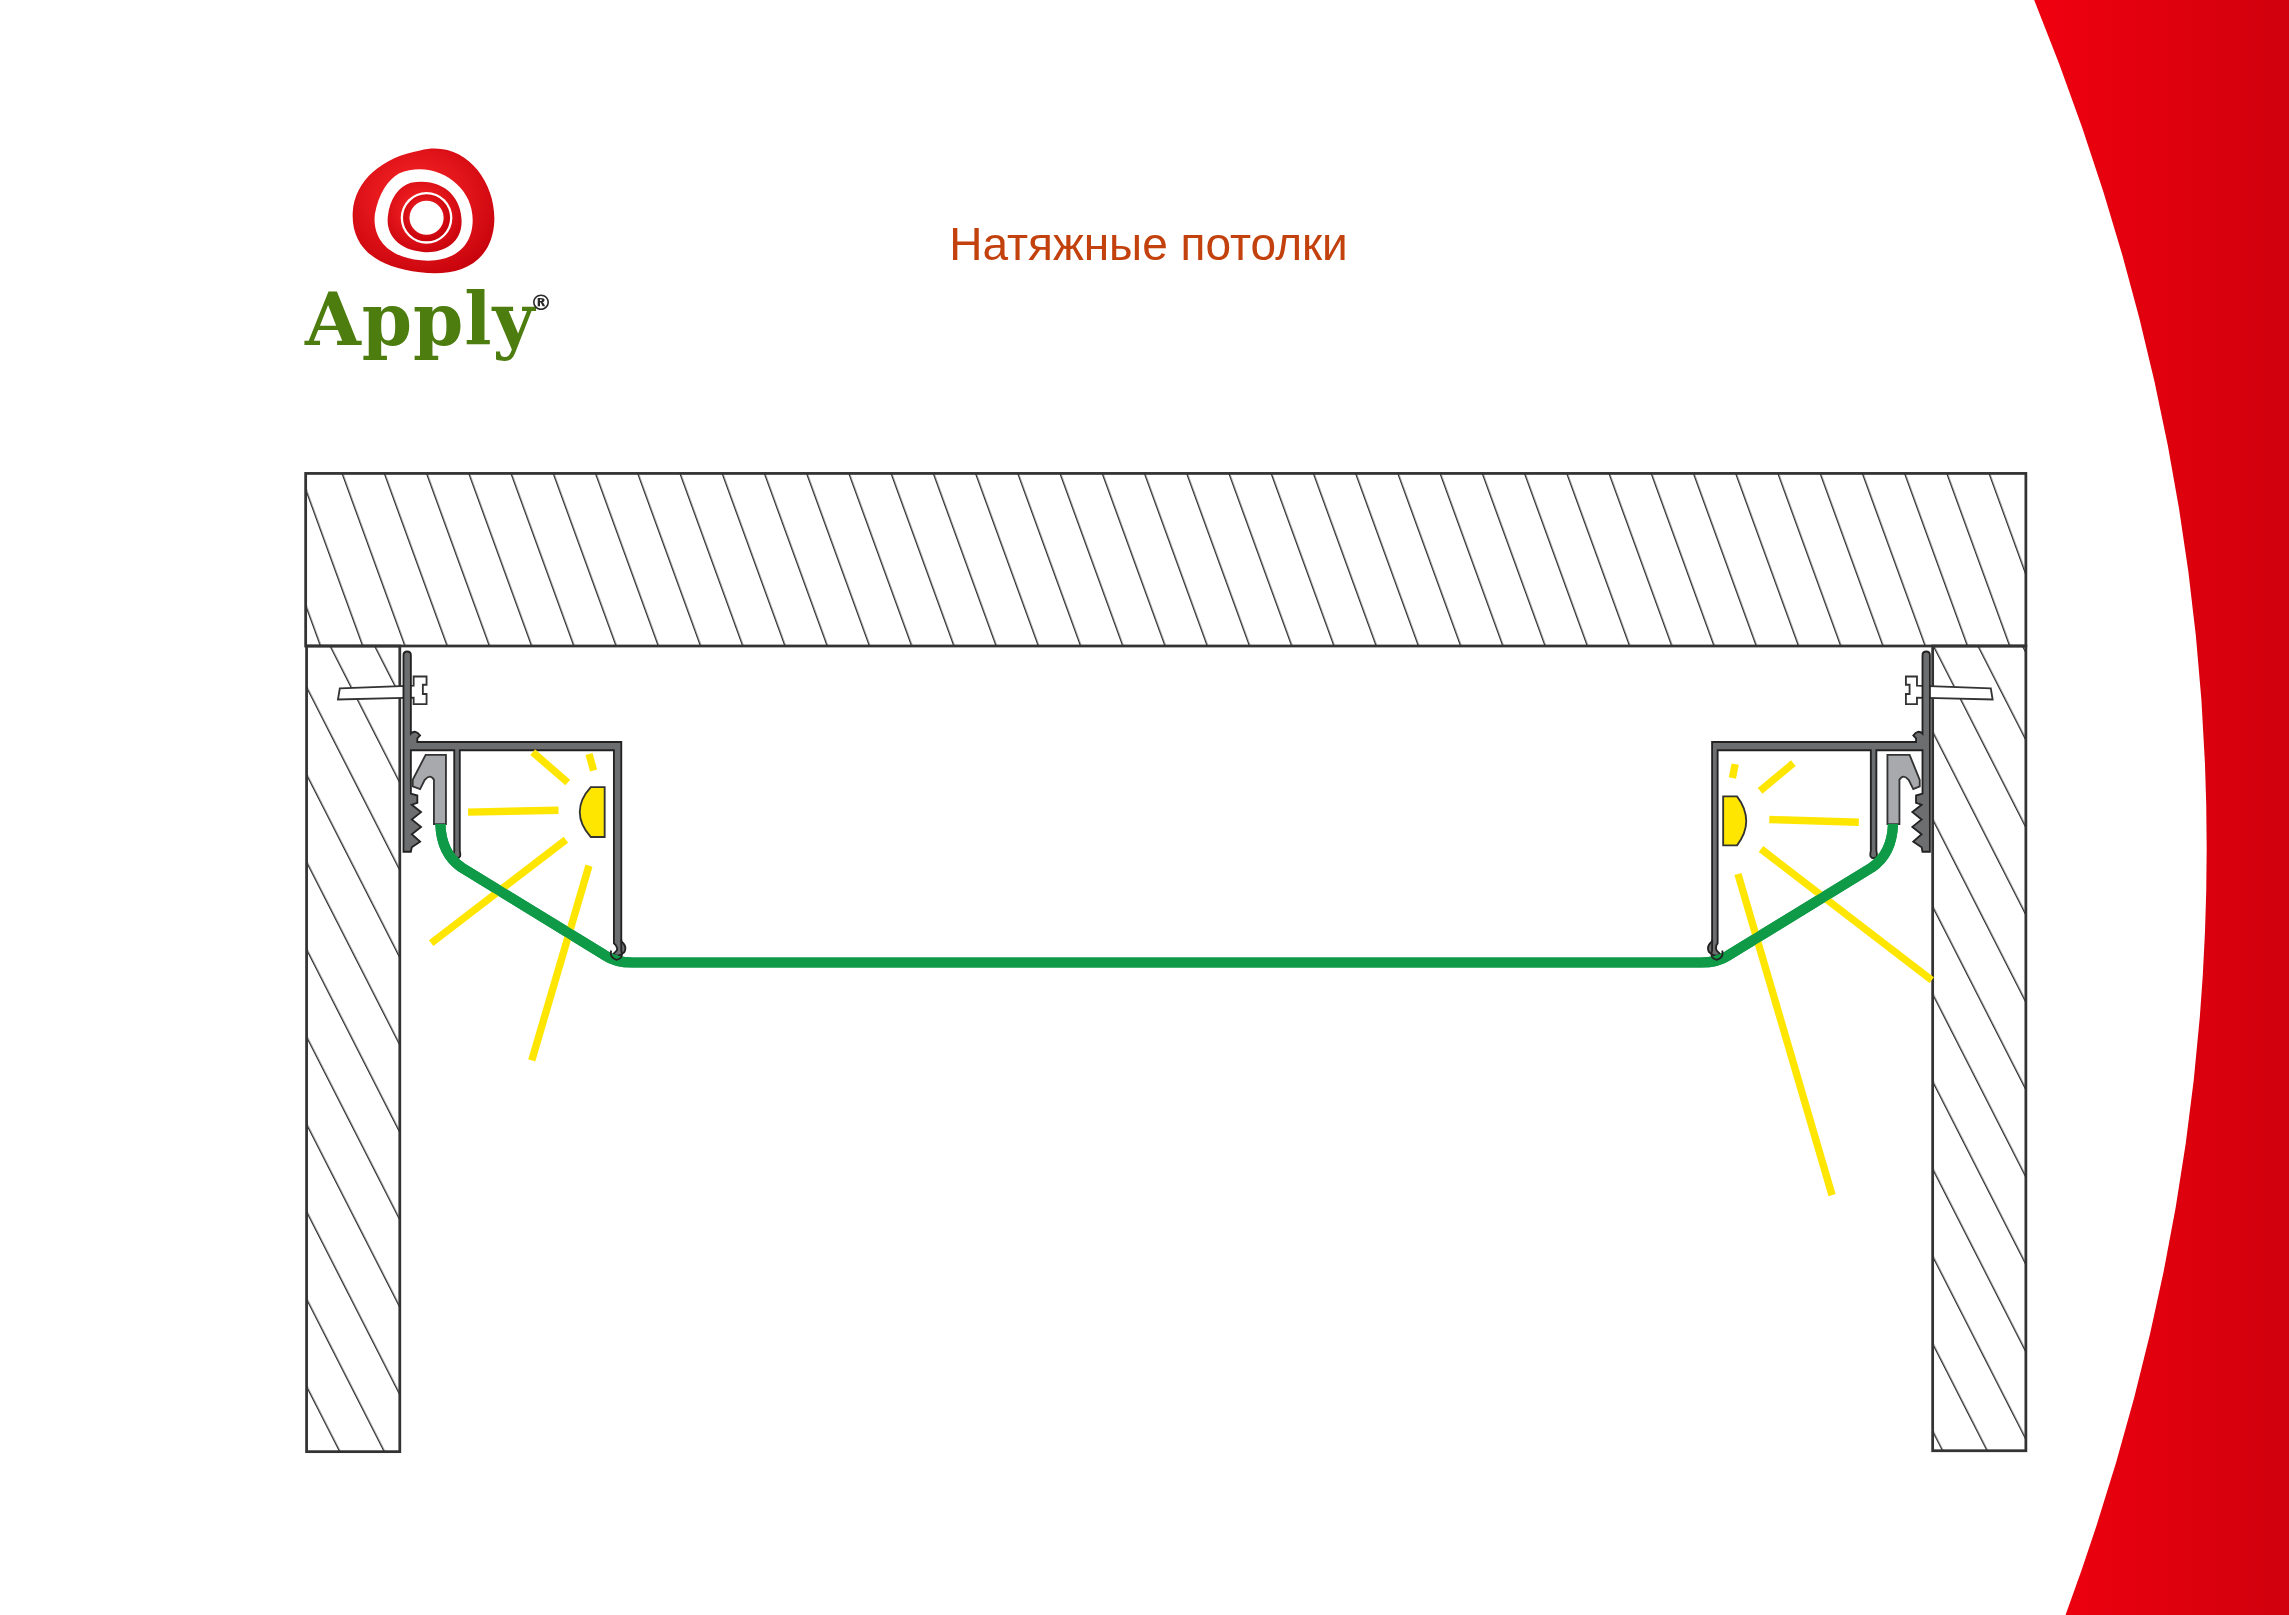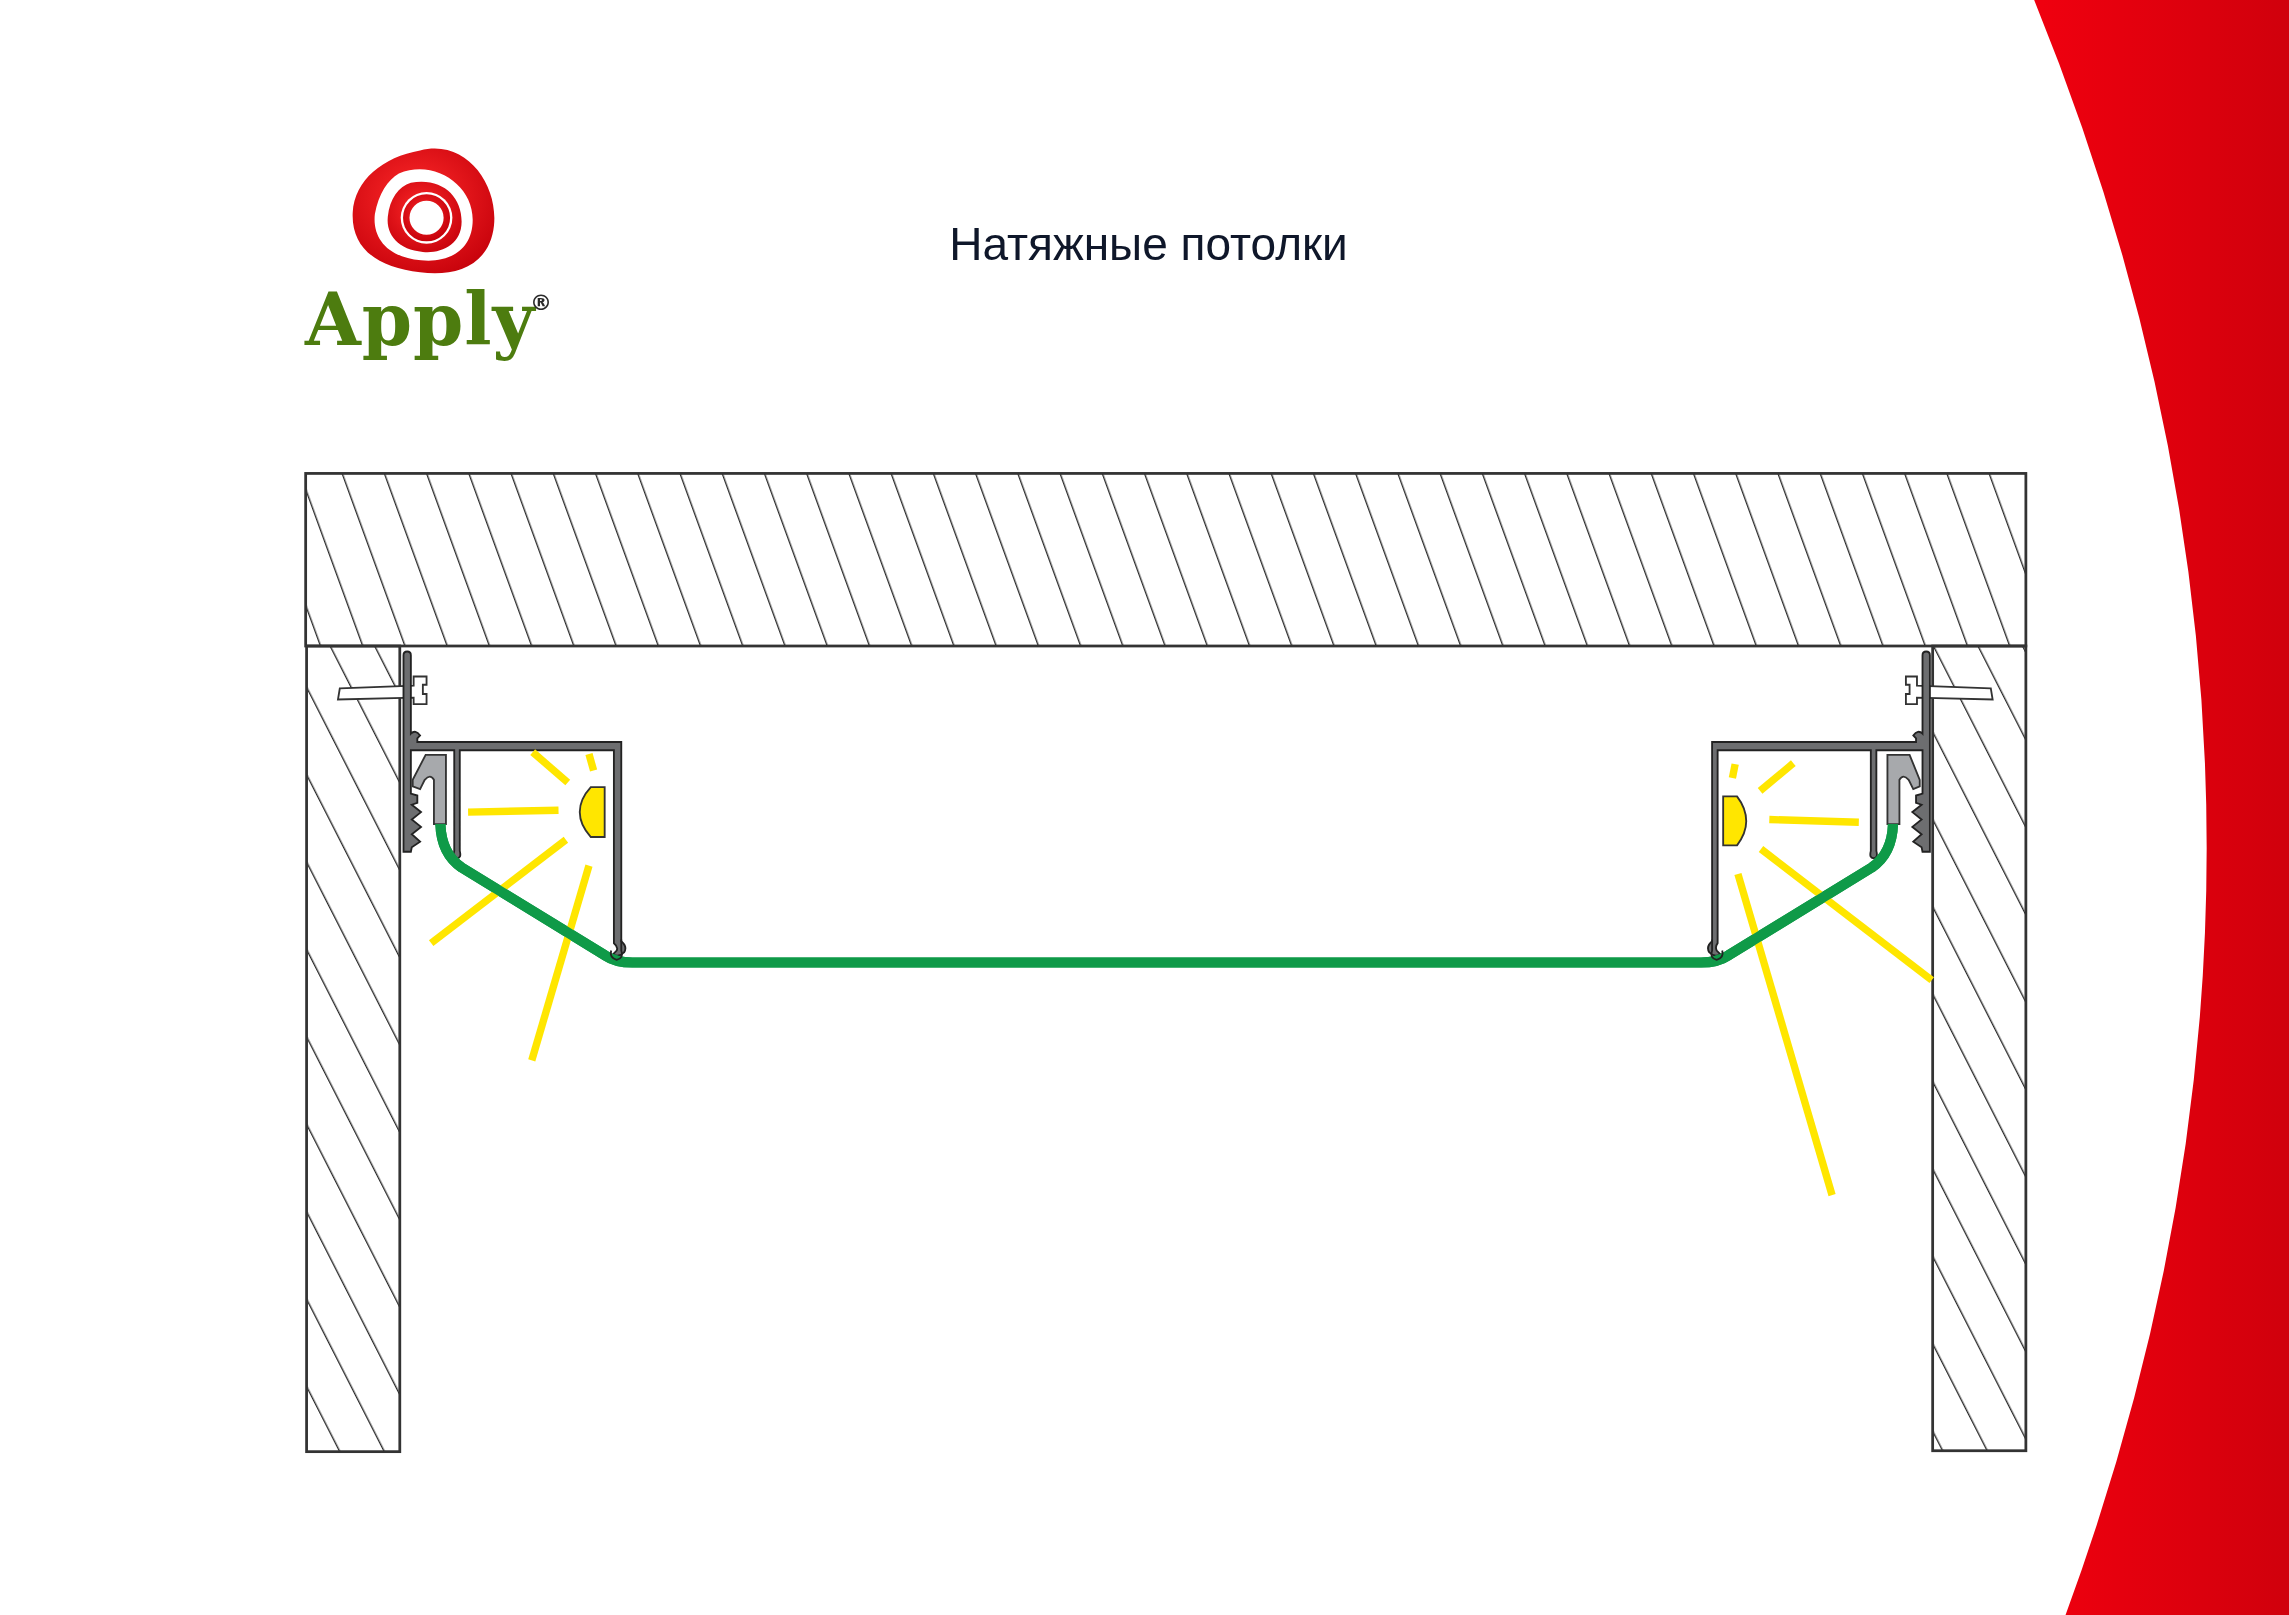--- a/index.html
+++ b/index.html
@@ -1,18 +1,18 @@
 <!DOCTYPE html>
 <html style="font-size:14.8px"><head>
 <meta charset="utf-8">
 <style>
   html, body { margin: 0; padding: 0; background: #ffffff; }
   body { width: 2290px; height: 1615px; position: relative; overflow: hidden; font-family: "Liberation Sans", sans-serif; }
   #stage { position: absolute; left: 0; top: 0; width: 2290px; height: 1615px; }
-  .title { position: absolute; left: 784px; width: 729px; text-align: center; color: #0f172a; font-family: "Liberation Sans", sans-serif; font-size: 46px; line-height: 72px; top: 208px; }
+  .title { position: absolute; left: 784px; width: 729px; text-align: center; color: #c2410c; font-family: "Liberation Sans", sans-serif; font-size: 46px; line-height: 72px; top: 208px; }
   .title div { white-space: nowrap; }
   .brand { position: absolute; left: 305px; top: 277px; font-family: "DejaVu Serif", "Liberation Serif", serif; font-weight: bold; font-size: 72px; color: #4d7c0f; letter-spacing: 0.9px; }
   .reg { position: absolute; left: 530px; top: 290px; font-family: "DejaVu Sans", sans-serif; font-weight: bold; font-size: 22px; color: #2a2a2a; }
 </style>
 </head>
 <body>
 
 <svg id="stage" viewBox="0 0 2481 1750" xmlns="http://www.w3.org/2000/svg">
   <defs>
     <linearGradient id="redGrad" x1="0" y1="0" x2="1" y2="0">

